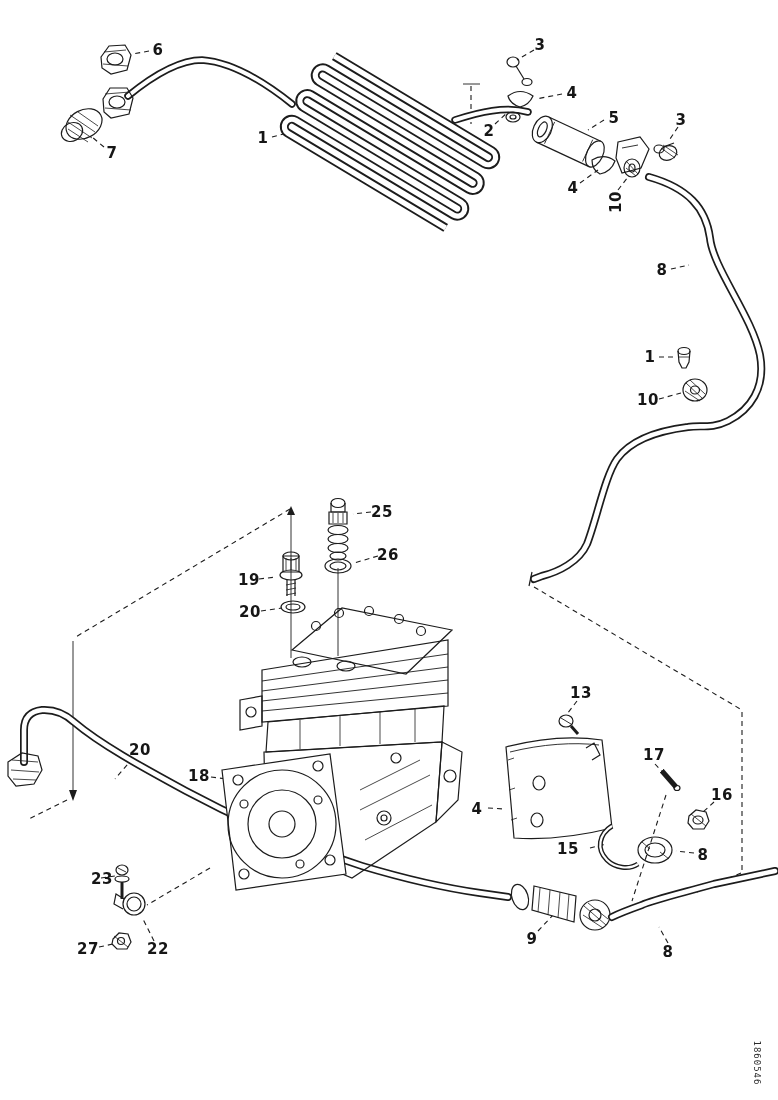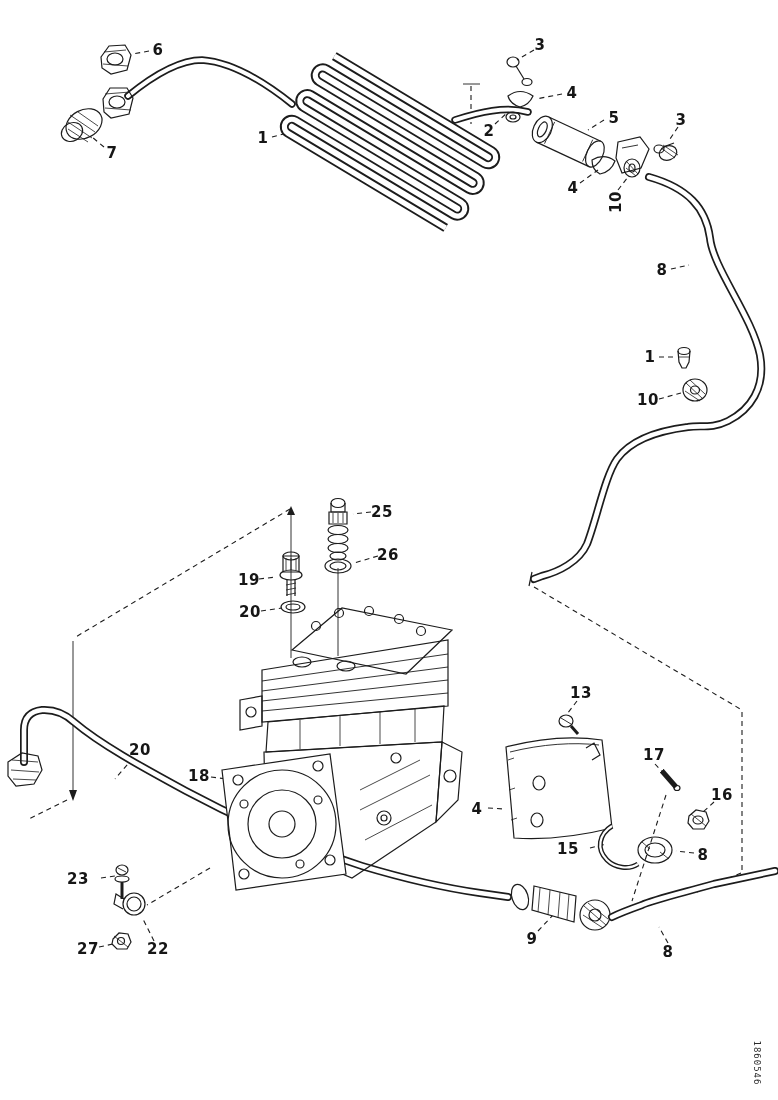--- a/index.html
+++ b/index.html
@@ -370,20 +370,20 @@
   <div class="callout" style="left:249px;top:580px">19</div>
   <div class="callout" style="left:250px;top:612px">20</div>
   <div class="callout" style="left:581px;top:693px">13</div>
   <div class="callout" style="left:654px;top:755px">17</div>
   <div class="callout" style="left:722px;top:795px">16</div>
   <div class="callout" style="left:477px;top:809px">4</div>
   <div class="callout" style="left:199px;top:776px">18</div>
   <div class="callout" style="left:140px;top:750px">20</div>
   <div class="callout" style="left:568px;top:849px">15</div>
   <div class="callout" style="left:703px;top:855px">8</div>
-  <div class="callout" style="left:78px;top:879px">23</div>
+  <div class="callout" style="left:102px;top:879px">23</div>
   <div class="callout" style="left:88px;top:949px">27</div>
   <div class="callout" style="left:158px;top:949px">22</div>
   <div class="callout" style="left:532px;top:939px">9</div>
   <div class="callout" style="left:668px;top:952px">8</div>
 
   <div class="fignum">1860546</div>
 </div>
 
 </body></html>

